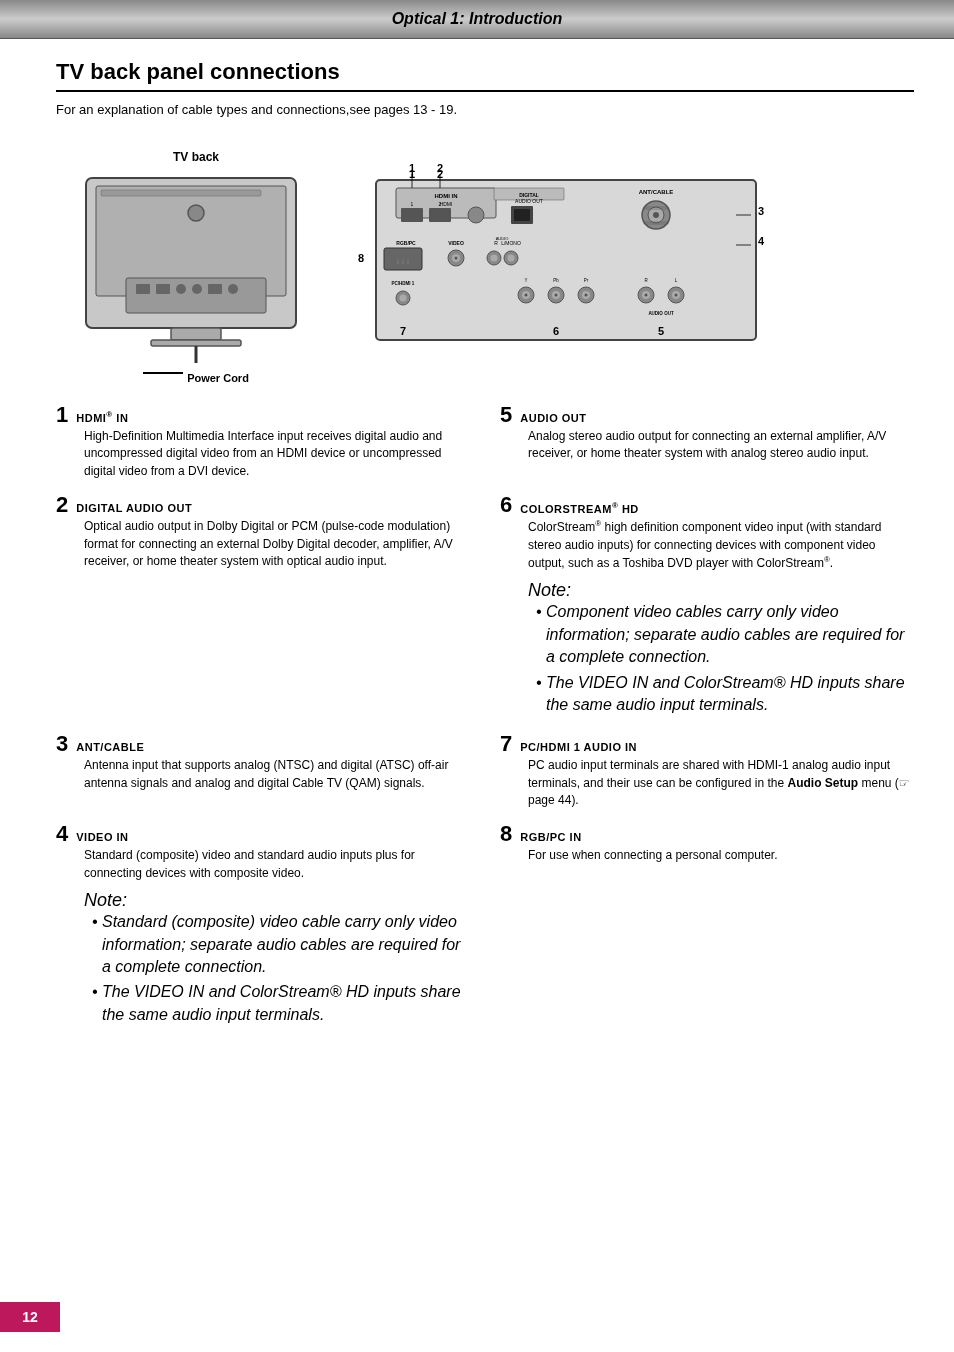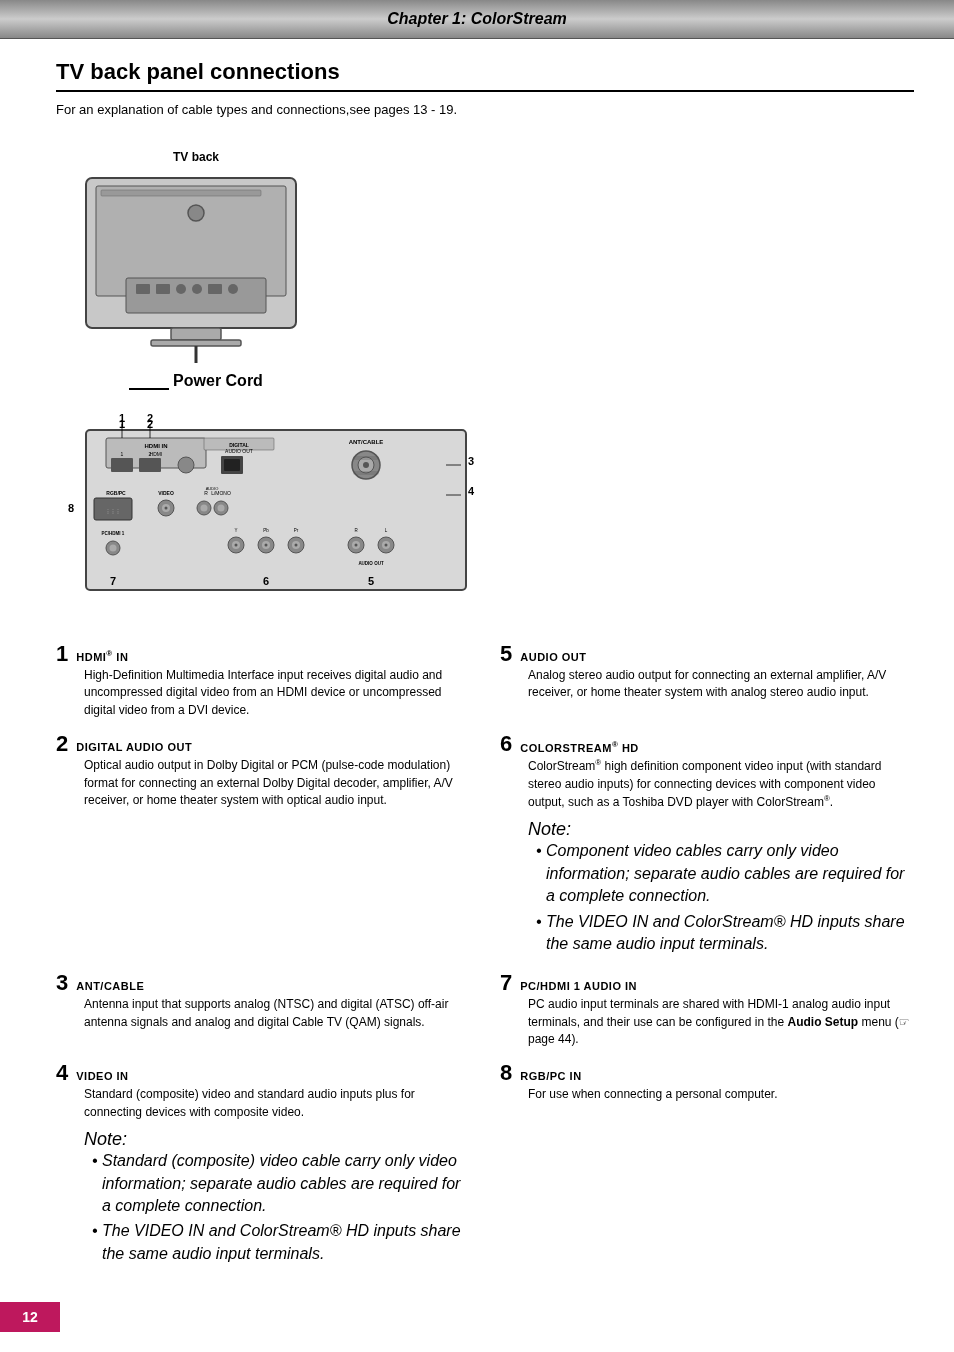--- a/index.html
+++ b/index.html
@@ -43,21 +43,21 @@
     }
 
     .intro-text {
       font-size: 13px;
       margin-bottom: 33px;
     }
 
     
     .diagram-area {
       display: flex;
-      flex-direction: column;
+      flex-direction: row;
       gap: 10px;
       margin-bottom: 20px;
       align-items: flex-start;
     }
 
     .tv-back-section {
       display: flex;
       flex-direction: column;
       align-items: center;
       width: 280px;
@@ -169,40 +169,40 @@
       color: #fff;
       font-weight: bold;
       font-size: 14px;
     }
 
     .bold-text {
       font-weight: bold;
     }
 
     .power-cord-label {
-      font-size: 16px;
+      font-size: 11px;
       font-weight: bold;
       margin-top: 4px;
       display: flex;
-      align-items: flex-end;
+      align-items: flex-start;
       gap: 4px;
     }
 
     .power-cord-line {
       width: 40px;
       height: 2px;
       background: #000;
       display: inline-block;
     }
   </style>
 </head>
 <body>
 
 <div class="page-header">
-  <span class="page-header-title">Chapter 1: ColorStream</span>
+  <span class="page-header-title">Optical 1: Introduction</span>
 </div>
 
 <div class="content">
 
   <div class="section-title">TV back panel connections</div>
 
   <p class="intro-text">For an explanation of cable types and connections,see pages 13 - 19.</p>
 
   <div class="diagram-area">
 

